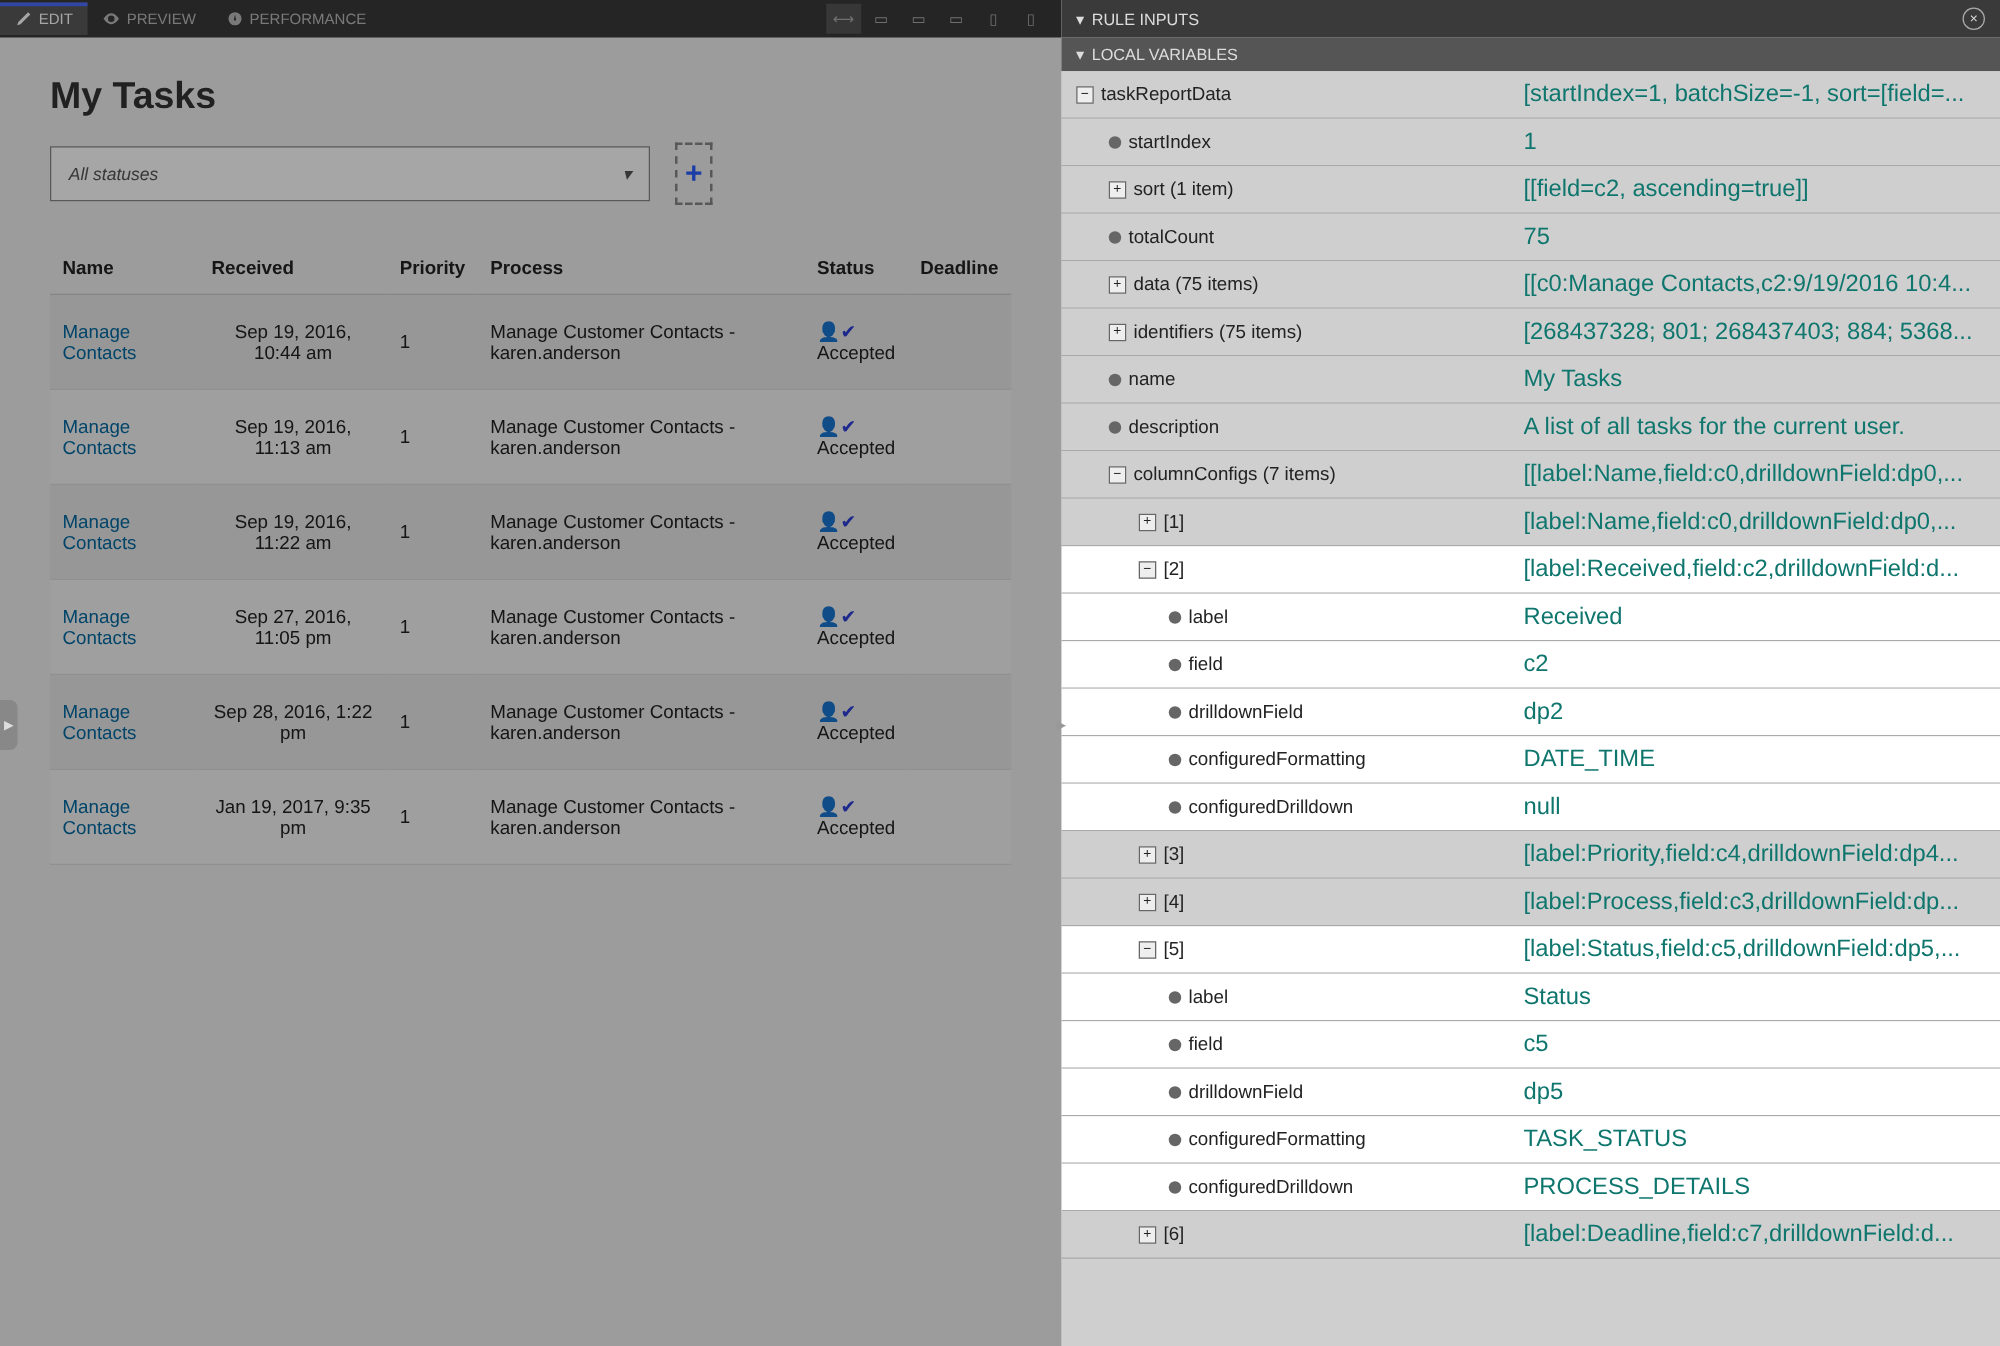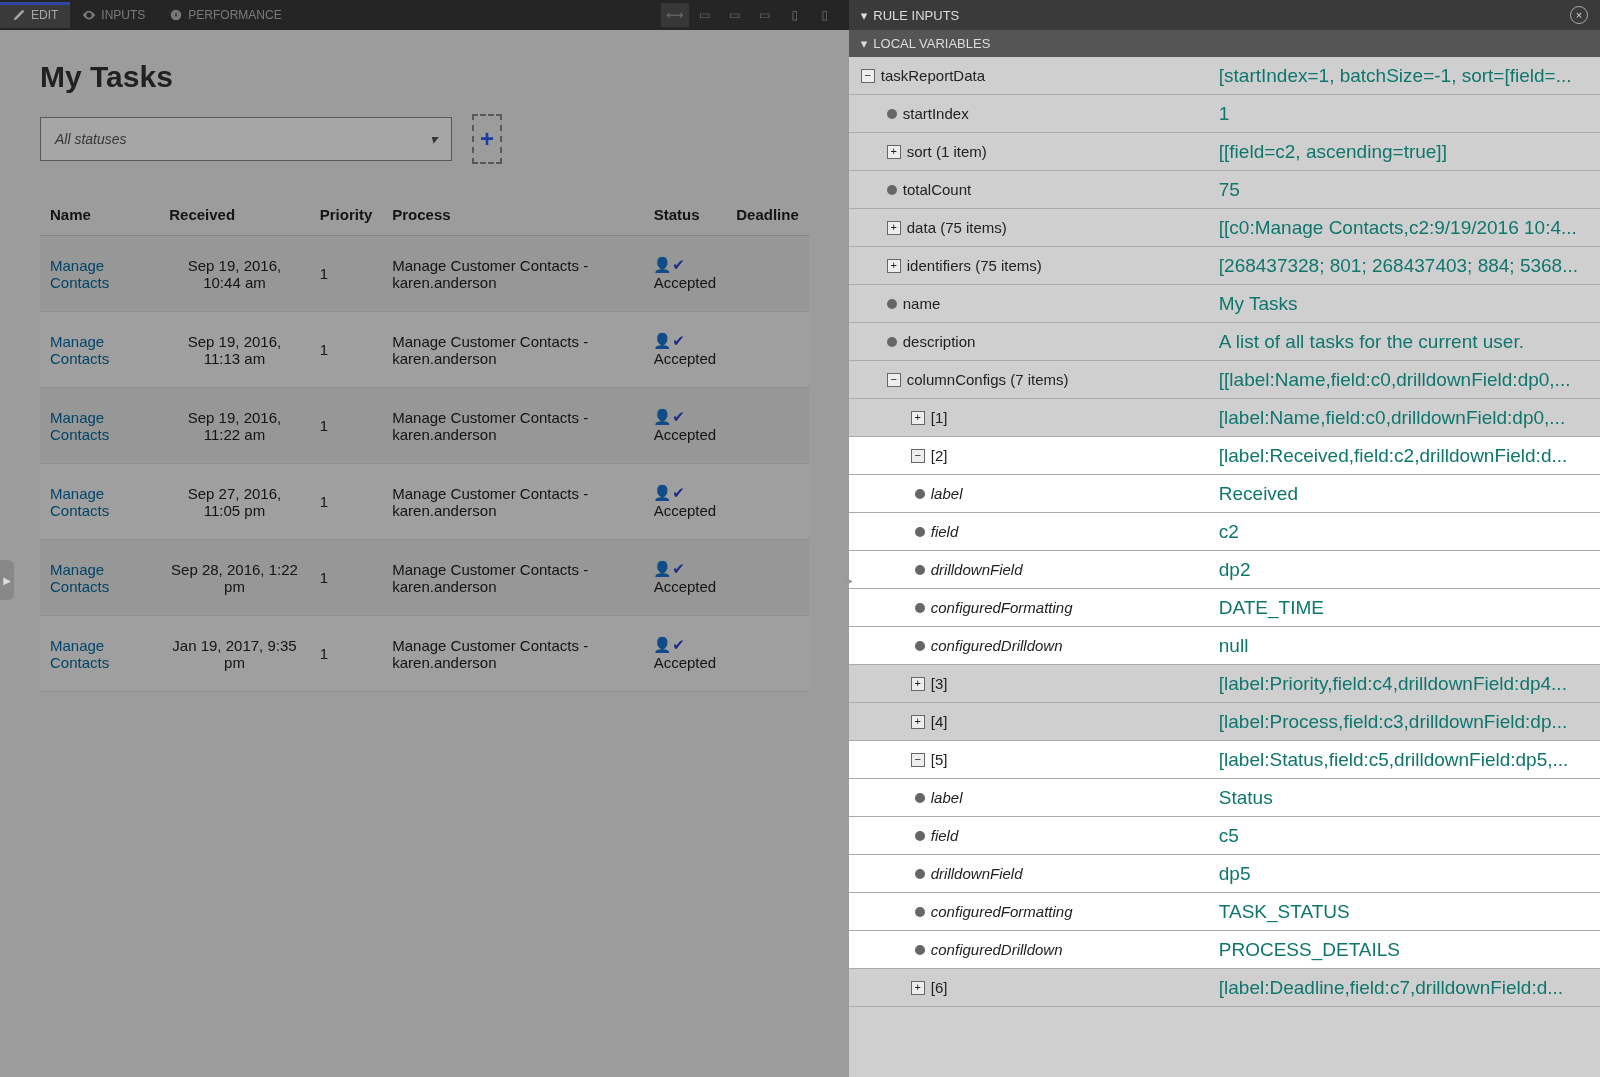--- a/index.html
+++ b/index.html
@@ -18,21 +18,21 @@
 .toolbar-tab.active { background: #5a5a5a; border-top: 3px solid #4a6dff; color: #fff; padding-top: 3px; }
 .toolbar-spacer { flex: 1; }
 .toolbar-icons { display: flex; gap: 2px; padding-right: 10px; }
 .device-icon { width: 28px; height: 24px; display: flex; align-items: center; justify-content: center; color: #aaa; cursor: pointer; }
 .device-icon.active { background: #555; }
 
 
 .content { padding: 30px 40px; }
 .page-title { font-size: 30px; font-weight: 700; color: #333; margin-bottom: 20px; }
 .filter-row { display: flex; gap: 20px; align-items: center; margin-bottom: 30px; }
-.dropdown { width: 412px; height: 44px; border: 1px solid #888; background: #fff; display: flex; align-items: center; justify-content: space-between; padding: 0 14px; font-style: italic; color: #555; cursor: pointer; }
+.dropdown { width: 480px; height: 44px; border: 1px solid #888; background: #fff; display: flex; align-items: center; justify-content: space-between; padding: 0 14px; font-style: italic; color: #555; cursor: pointer; }
 .add-btn { width: 30px; height: 50px; border: 2px dashed #888; display: flex; align-items: center; justify-content: center; color: #2b5cff; font-size: 24px; font-weight: 700; cursor: pointer; }
 
 
 .task-table { width: 100%; border-collapse: collapse; }
 .task-table th { text-align: left; padding: 12px 10px; font-weight: 700; color: #222; font-size: 15px; border-bottom: 1px solid #ccc; }
 .task-table td { padding: 20px 10px; vertical-align: middle; border-bottom: 1px solid #ddd; color: #222; font-size: 15px; }
 .task-table tbody tr { background: #e8e8e8; }
 .task-table tbody tr:nth-child(even) { background: #f5f5f5; }
 .link { color: #0369a1; cursor: pointer; }
 .received { text-align: center; }
@@ -48,21 +48,21 @@
 .var-row { display: flex; align-items: center; border-bottom: 1px solid #aaa; min-height: 38px; padding: 4px 0; }
 .var-row.dim { background: #cfcfcf; }
 .var-row.bright { background: #fff; }
 .var-name { width: 370px; display: flex; align-items: center; gap: 6px; color: #222; font-size: 15px; }
 .var-value { flex: 1; color: #0f766e; font-size: 19px; padding-right: 22px; white-space: nowrap; overflow: hidden; text-overflow: ellipsis; cursor: pointer; }
 .tree-toggle { width: 14px; height: 14px; border: 1px solid #666; display: inline-flex; align-items: center; justify-content: center; font-size: 11px; line-height: 1; background: #eee; cursor: pointer; flex-shrink: 0; }
 .tree-bullet { width: 10px; height: 10px; border-radius: 50%; background: #666; flex-shrink: 0; }
 .indent-0 { padding-left: 12px; }
 .indent-1 { padding-left: 38px; }
 .indent-2 { padding-left: 62px; }
-.indent-3 { padding-left: 66px; font-style: italic; }
+.indent-3 { padding-left: 86px; }
 
 .expand-handle { position: absolute; top: 560px; left: 0; width: 14px; height: 40px; background: #888; border-radius: 0 6px 6px 0; z-index: 10; display: flex; align-items: center; justify-content: center; color: #ddd; font-size: 10px; }
 .divider-handle { position: absolute; top: 560px; left: 842px; width: 14px; height: 40px; z-index: 10; display: flex; align-items: center; justify-content: center; color: #999; font-size: 10px; }
 
 svg.glyph { width: 14px; height: 14px; fill: currentColor; }
 </style>
 </head>
 <body>
 
 <div class="app">
@@ -73,21 +73,21 @@
       <div class="toolbar-tab active">
         <svg class="glyph" viewBox="0 0 16 16">
             <path d="M12 2l2 2-9 9-3 1 1-3 9-9z"></path>
           </svg>
         <span>EDIT</span>
       </div>
       <div class="toolbar-tab">
         <svg class="glyph" viewBox="0 0 16 16">
             <path d="M8 3C4 3 1 8 1 8s3 5 7 5 7-5 7-5-3-5-7-5zm0 8a3 3 0 110-6 3 3 0 010 6z"></path>
           </svg>
-        <span>INPUTS</span>
+        <span>PREVIEW</span>
       </div>
       <div class="toolbar-tab">
         <svg class="glyph" viewBox="0 0 16 16">
             <path d="M8 2a6 6 0 100 12A6 6 0 008 2zm0 2l1 5-1 1-1-1 1-5z"></path>
           </svg>
         <span>PERFORMANCE</span>
       </div>
       <div class="toolbar-spacer"></div>
       <div class="toolbar-icons">
         <div class="device-icon active">⟷</div>

